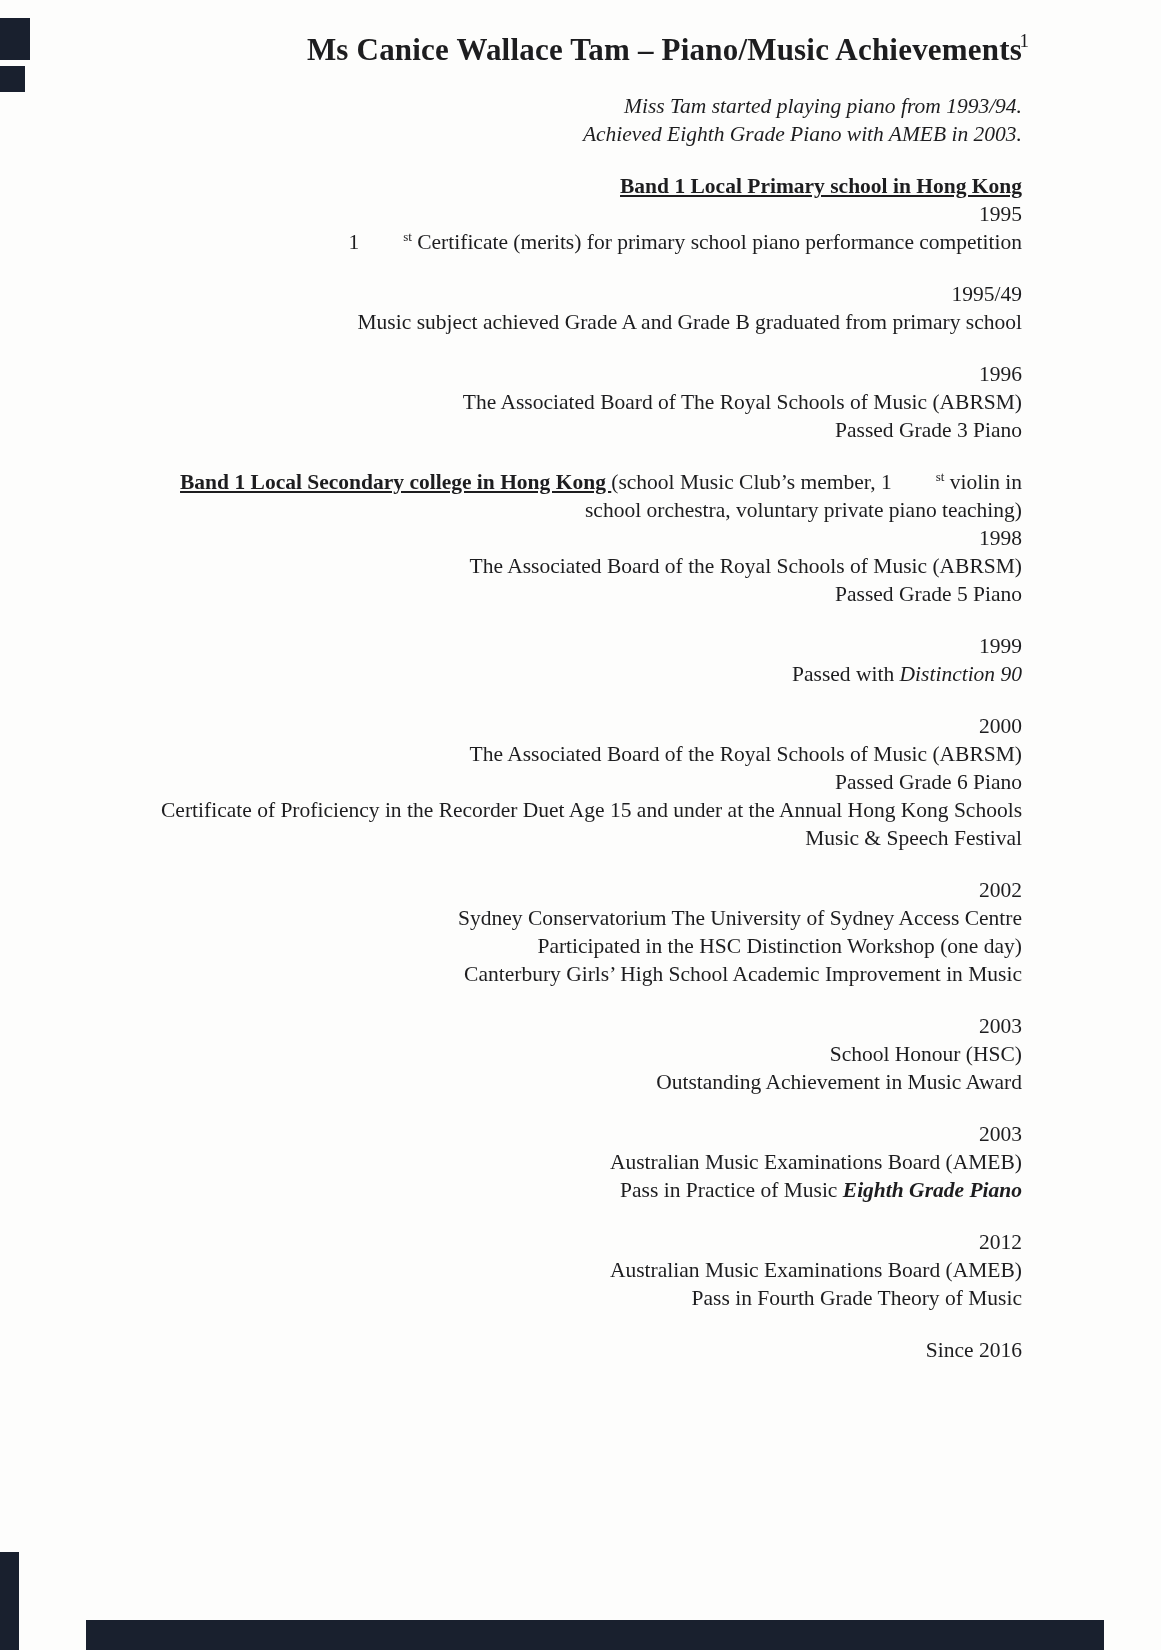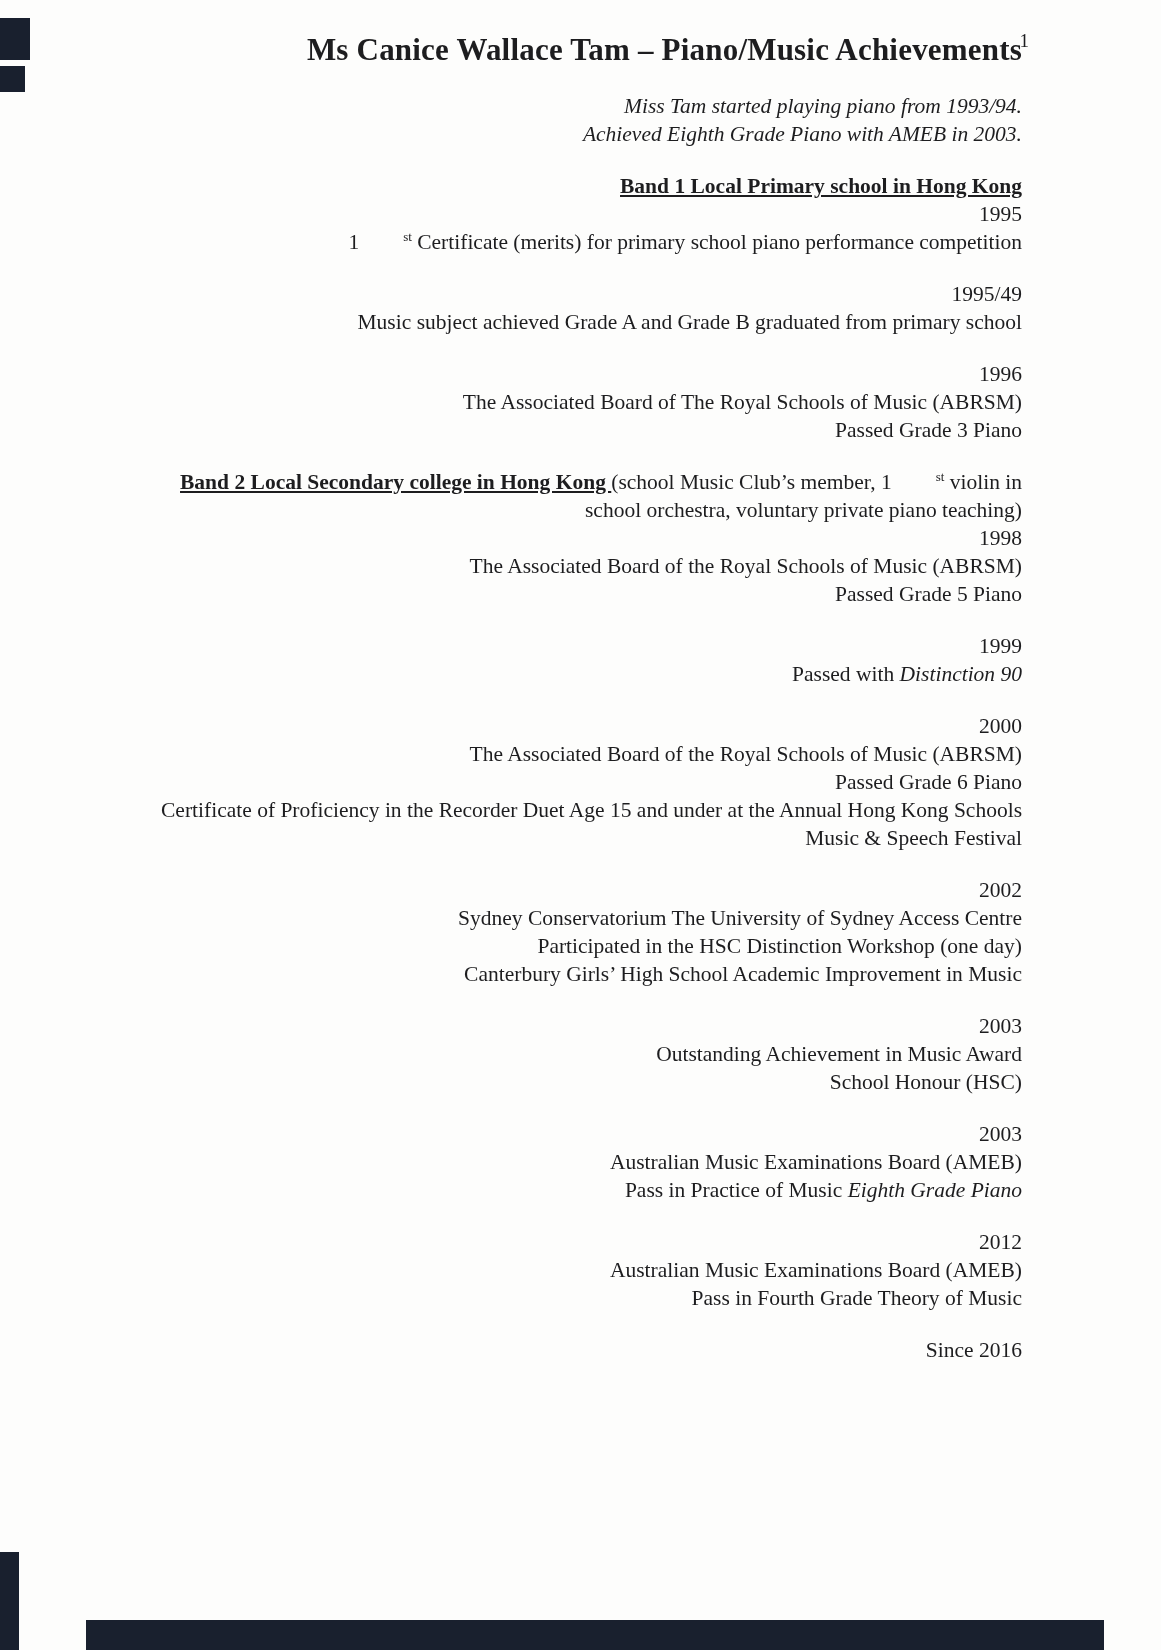--- a/index.html
+++ b/index.html
@@ -27,21 +27,21 @@
   .intro {
     font-style:italic;
     font-size:21.5px;
     line-height:28px;
   }
   .section { margin-top:24px; font-size:21.5px; line-height:28px; }
   .heading { font-size:21.5px; line-height:28px; }
   .hu { font-weight:bold; text-decoration:underline; }
   .n { font-style:normal; }
   .i { font-style:italic; }
-  .bi { font-style:italic; font-weight:normal; }
+  .bi { font-style:italic; font-weight:bold; }
   sup.sup { font-size:13px; line-height:0; vertical-align:super;margin-left:44px; }
   .entry { }
   .entry.gap { margin-top:24px; }
   .year, .line { min-height:28px; }
   .artifact { position:absolute; background:#19202e; }
   .a-tl1 { left:0; top:18px;  width:30px;  height:42px; }
   .a-tl2 { left:0; top:66px;  width:25px;  height:26px; }
   .a-bl  { left:0; top:1552px; width:19px; height:98px; }
   .a-bot { left:86px; top:1620px; width:1018px; height:30px; }
 </style>
@@ -75,21 +75,21 @@
             <div class="year">1995/49</div>
             <div class="line">Music subject achieved Grade A and Grade B graduated from primary school</div>
           </div>
           <div class="entry gap">
             <div class="year">1996</div>
             <div class="line">The Associated Board of The Royal Schools of Music (ABRSM)</div>
             <div class="line">Passed Grade 3 Piano</div>
           </div>
         </div>
         <div class="section">
-          <div class="heading"><span class="hu">Band 2 Local Secondary college in Hong Kong </span><span class="n">(school Music Club’s member, 1</span><sup class="sup">st</sup><span class="n"> violin in school orchestra, voluntary private piano teaching)</span></div>
+          <div class="heading"><span class="hu">Band 1 Local Secondary college in Hong Kong </span><span class="n">(school Music Club’s member, 1</span><sup class="sup">st</sup><span class="n"> violin in school orchestra, voluntary private piano teaching)</span></div>
           <div class="entry">
             <div class="year">1998</div>
             <div class="line">The Associated Board of the Royal Schools of Music (ABRSM)</div>
             <div class="line">Passed Grade 5 Piano</div>
           </div>
           <div class="entry gap">
             <div class="year">1999</div>
             <div class="line"><span class="n">Passed with </span><span class="i">Distinction 90</span></div>
           </div>
           <div class="entry gap">
@@ -101,22 +101,22 @@
         </div>
         <div class="section">
           <div class="entry">
             <div class="year">2002</div>
             <div class="line">Sydney Conservatorium The University of Sydney Access Centre</div>
             <div class="line">Participated in the HSC Distinction Workshop (one day)</div>
             <div class="line">Canterbury Girls’ High School Academic Improvement in Music</div>
           </div>
           <div class="entry gap">
             <div class="year">2003</div>
+            <div class="line">School Honour (HSC)</div>
             <div class="line">Outstanding Achievement in Music Award</div>
-            <div class="line">School Honour (HSC)</div>
           </div>
           <div class="entry gap">
             <div class="year">2003</div>
             <div class="line">Australian Music Examinations Board (AMEB)</div>
             <div class="line"><span class="n">Pass in Practice of Music </span><span class="bi">Eighth Grade Piano</span></div>
           </div>
           <div class="entry gap">
             <div class="year">2012</div>
             <div class="line">Australian Music Examinations Board (AMEB)</div>
             <div class="line">Pass in Fourth Grade Theory of Music</div>

